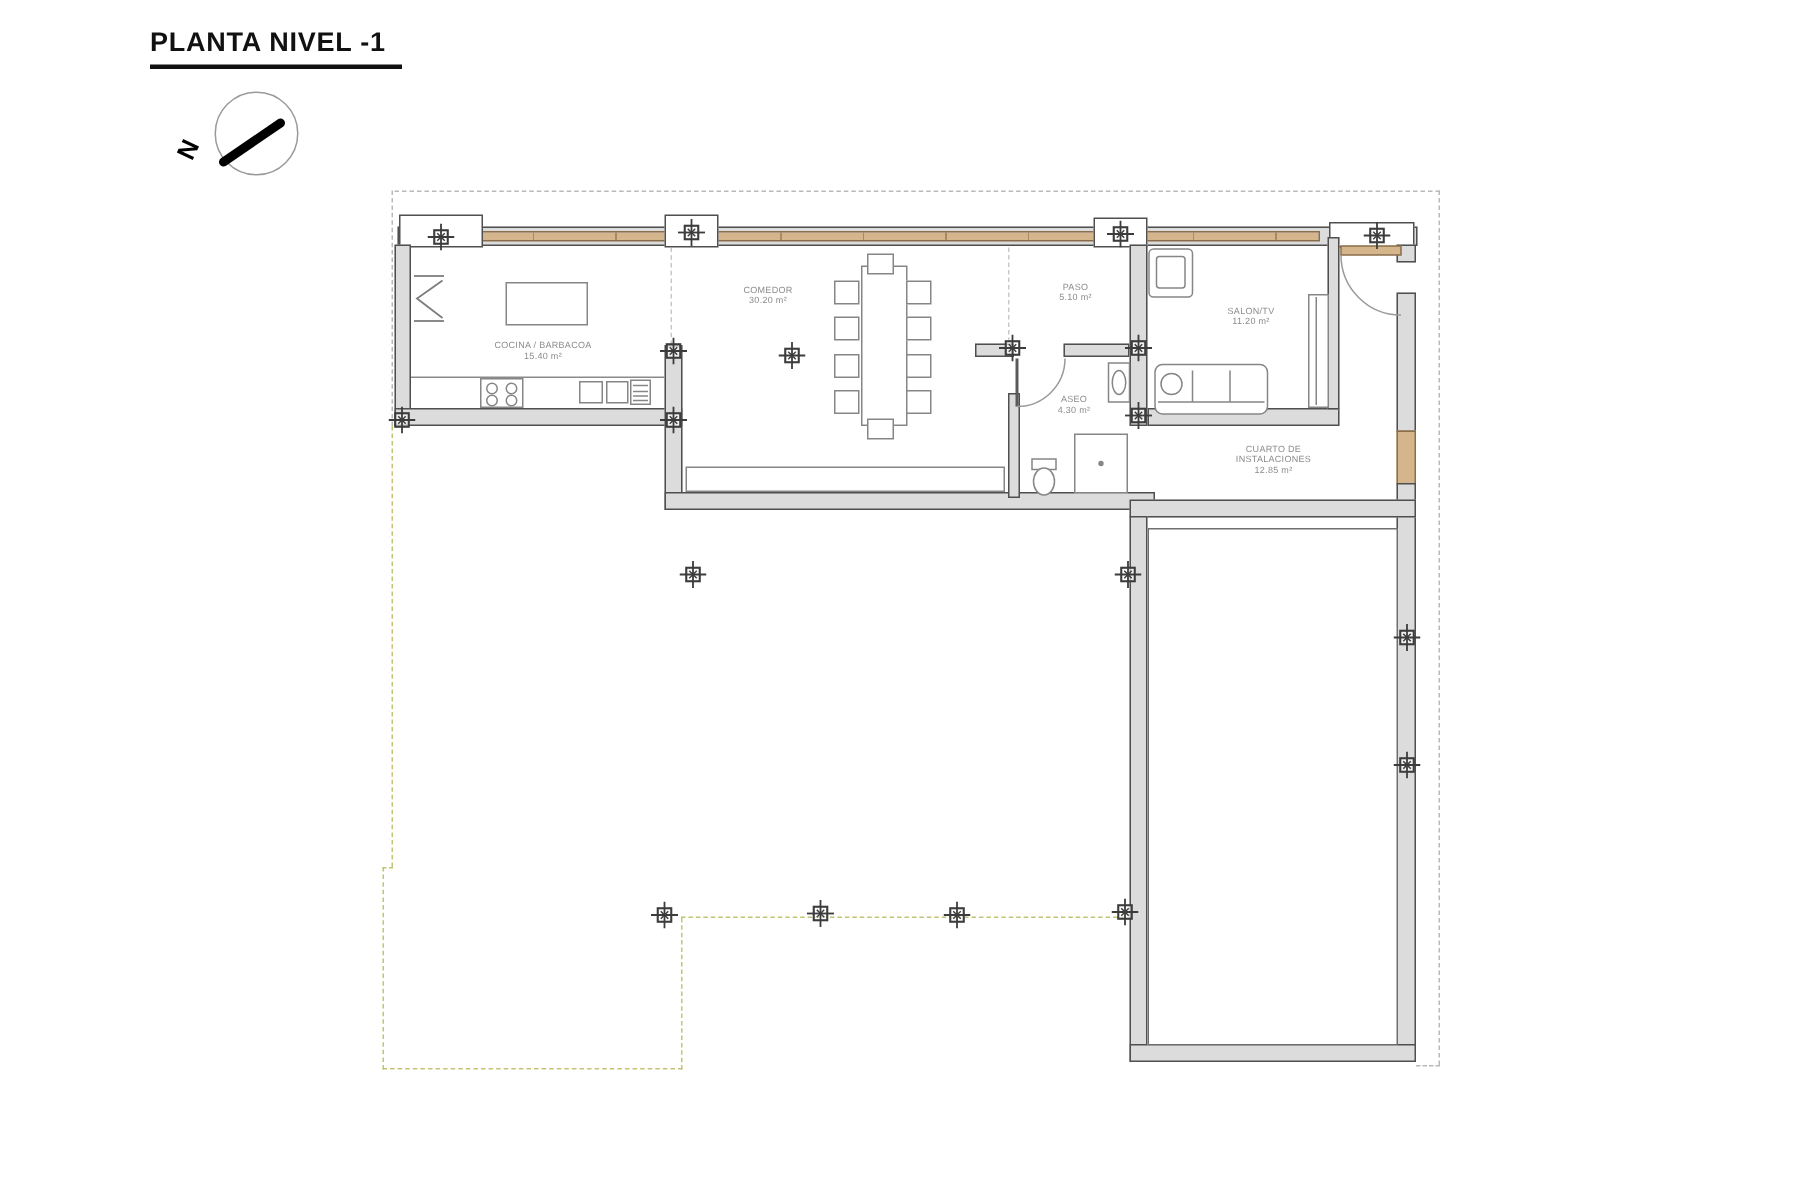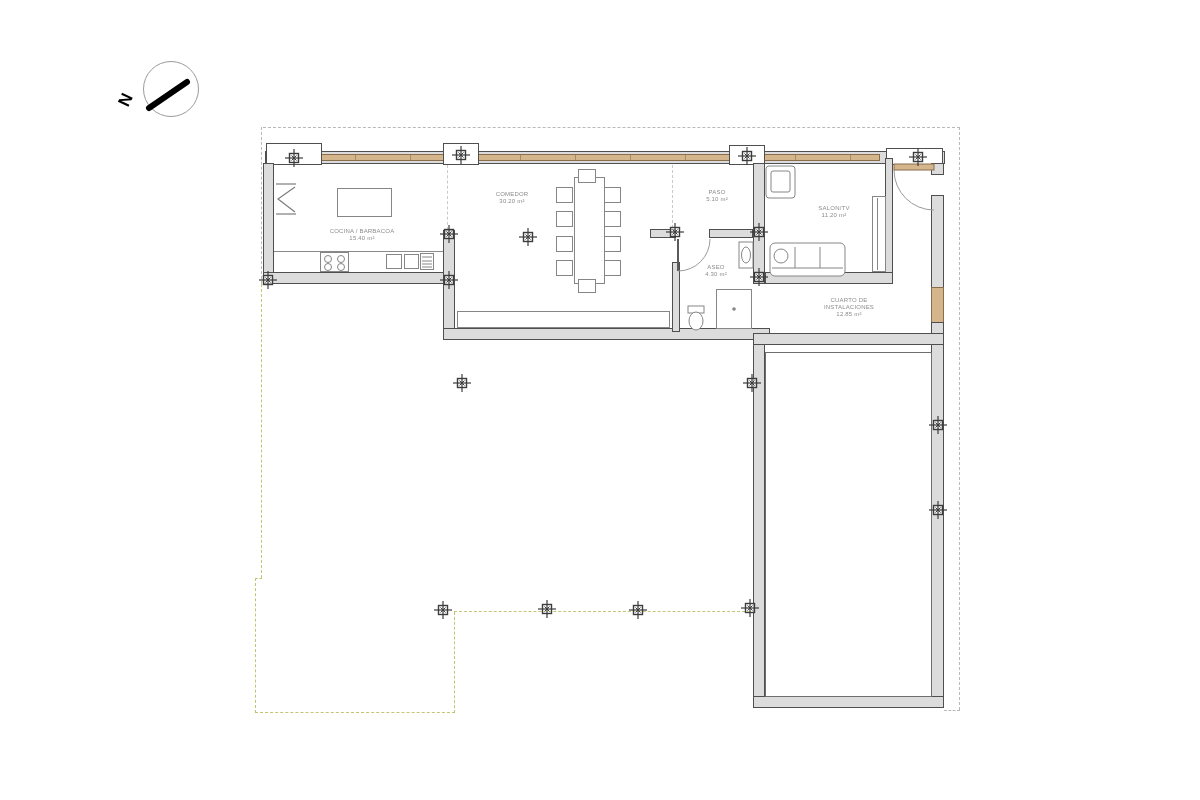--- a/index.html
+++ b/index.html
@@ -26,20 +26,21 @@
   #northN{position:absolute;left:120px;top:90px;font-size:17px;font-weight:bold;color:#000;transform:rotate(-65deg);}
   .colmark{position:absolute;width:18px;height:18px;pointer-events:none;}
   svg{display:block;}
   #overlay{position:absolute;left:0;top:0;pointer-events:none;}
 </style>
 </head>
 <body>
 
 <div id="plan" style="--wall-fill: #dcdcdc; --wall-line: #4f4f4f; --wood: #d4b58c; --roof-dash: #b9b9b9; --terrace-dash: #c3c474; --label: #8c8c8c;">
 
+  <div id="title">PLANTA NIVEL -1</div>
   <div id="north"></div>
   <div id="northN">N</div>
 
   <div class="dashT" style="left:263px;top:127px;width:697px;"></div>
   <div class="dashL" style="left:959px;top:127px;height:583px;"></div>
   <div class="dashL" style="left:261px;top:127px;height:157px;"></div>
   <div class="dashT" style="left:944px;top:710px;width:16px;"></div>
 
   <div class="tdashL" style="left:261px;top:284px;height:294px;"></div>
   <div class="tdashT" style="left:255px;top:578px;width:7px;"></div>

